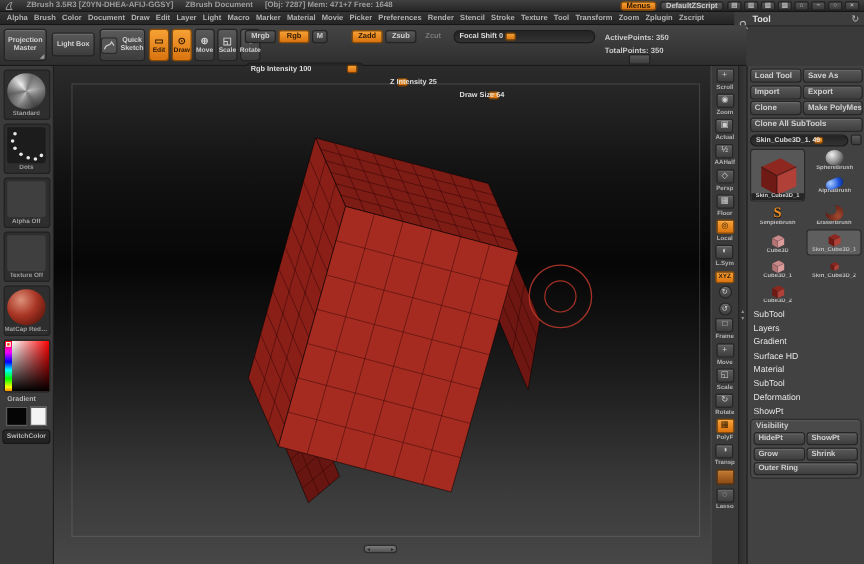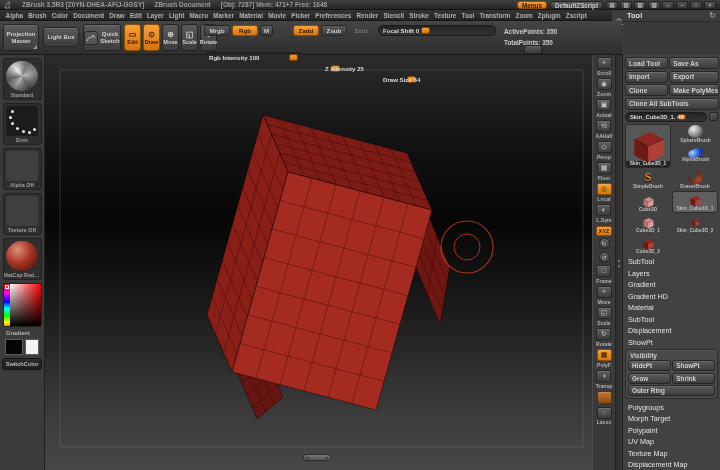--- a/index.html
+++ b/index.html
@@ -657,42 +657,33 @@
                 <path d="M3,9 L12,14 L23,9 M12,14 L12,25" stroke="rgba(0,0,0,.35)" stroke-width="0.8" fill="none"></path>
               </svg></span>
             <span class="lib-label">Cube3D_2</span>
           </div>
         </div>
       <div class="sections">
 
       <div class="hdr">SubTool</div>
           <div class="hdr">Layers</div>
           <div class="hdr">Gradient</div>
-          <div class="hdr">Gradient HD</div>
+          <div class="hdr">Surface HD</div>
           <div class="hdr">Material</div>
           <div class="hdr">SubTool</div>
-          <div class="hdr">Displacement</div>
+          <div class="hdr">Deformation</div>
           <div class="hdr">ShowPt</div>
         </div>
       <div class="grp" id="visibility">
         <div class="grp-title">Visibility</div>
         <div class="grp-grid">
 
         <div class="btn gbtn"><span>HidePt</span></div>
             <div class="btn gbtn"><span>ShowPt</span></div>
             <div class="btn gbtn"><span>Grow</span></div>
             <div class="btn gbtn"><span>Shrink</span></div>
             <div class="btn gbtn wide"><span>Outer Ring</span></div>
           </div>
       </div>
-      <div class="sections">
-
-      <div class="hdr">Polygroups</div>
-          <div class="hdr">Morph Target</div>
-          <div class="hdr">Polypaint</div>
-          <div class="hdr">UV Map</div>
-          <div class="hdr">Texture Map</div>
-          <div class="hdr">Displacement Map</div>
-        </div>
 
     </div>
   </div>
 </div>
 
 </body></html>

